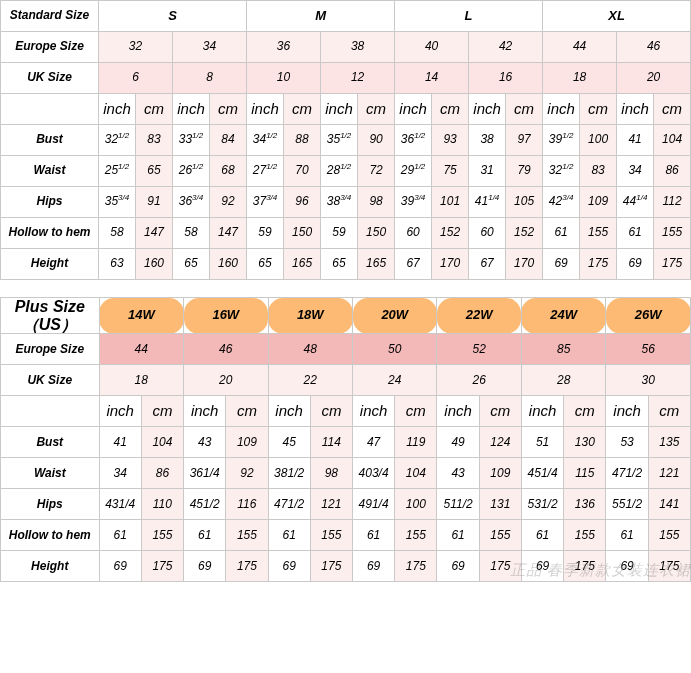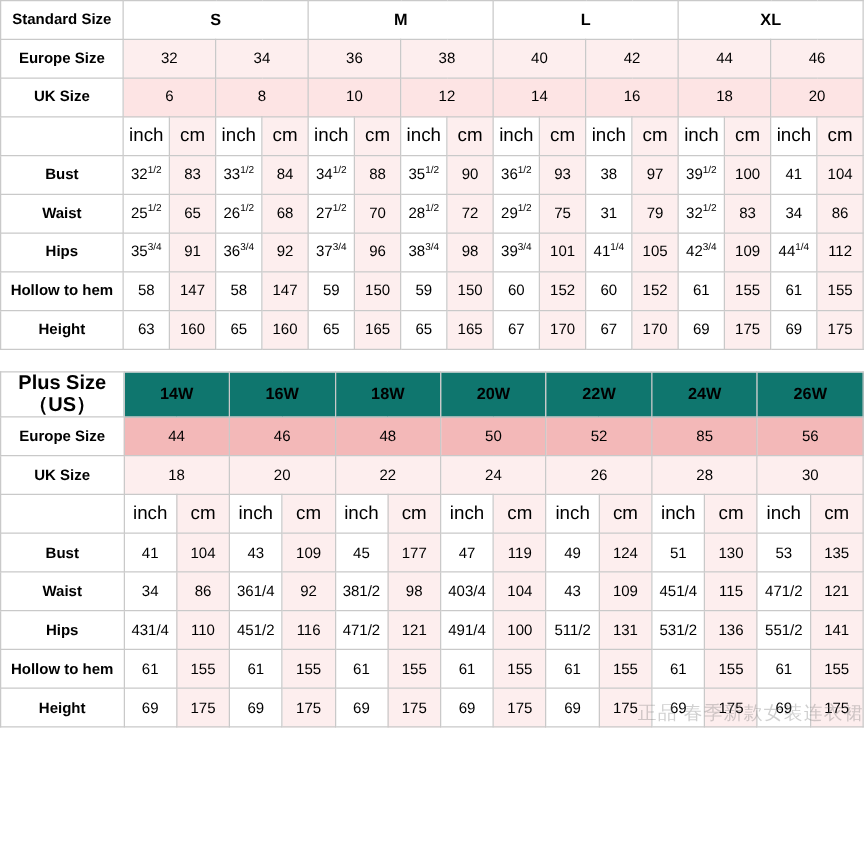--- a/index.html
+++ b/index.html
@@ -11,39 +11,40 @@
     width: 691px;
     height: 673px;
     font-family: "Liberation Sans", sans-serif;
     color: #000000;
     overflow: hidden;
     position: relative;
   }
   .sheet {
     position: relative;
     width: 691px;
+    font-style: italic;
   }
   table.size-table {
     border-collapse: collapse;
     table-layout: fixed;
     width: 691px;
     font-size: 12px;
   }
   table.size-table td {
     border: 1px solid #c9c9c9;
     text-align: center;
     vertical-align: middle;
     padding: 0;
     height: 30px;
     line-height: 1.1;
     white-space: nowrap;
   }
   
   .t-white { background: #ffffff; }
-  .t-pink  { background: #0f766e; }
+  .t-pink  { background: #fdba74; border-radius: 15px; }
   .t-deep  { background: #f3b8b8; }
   .t-light { background: #fdeeee; }
   .t-soft  { background: #fde4e4; }
 
   .lbl {
     font-weight: bold;
     font-size: 12px;
   }
   .hdr {
     font-weight: bold;
@@ -310,21 +311,21 @@
         <td class="t-light sub">cm</td>
       </tr>
 
       <tr>
         <td class="t-white lbl">Bust</td>
         <td class="t-white val">41</td>
         <td class="t-light val">104</td>
         <td class="t-white val">43</td>
         <td class="t-light val">109</td>
         <td class="t-white val">45</td>
-        <td class="t-light val">177</td>
+        <td class="t-light val">114</td>
         <td class="t-white val">47</td>
         <td class="t-light val">119</td>
         <td class="t-white val">49</td>
         <td class="t-light val">124</td>
         <td class="t-white val">51</td>
         <td class="t-light val">130</td>
         <td class="t-white val">53</td>
         <td class="t-light val">135</td>
       </tr>
 

